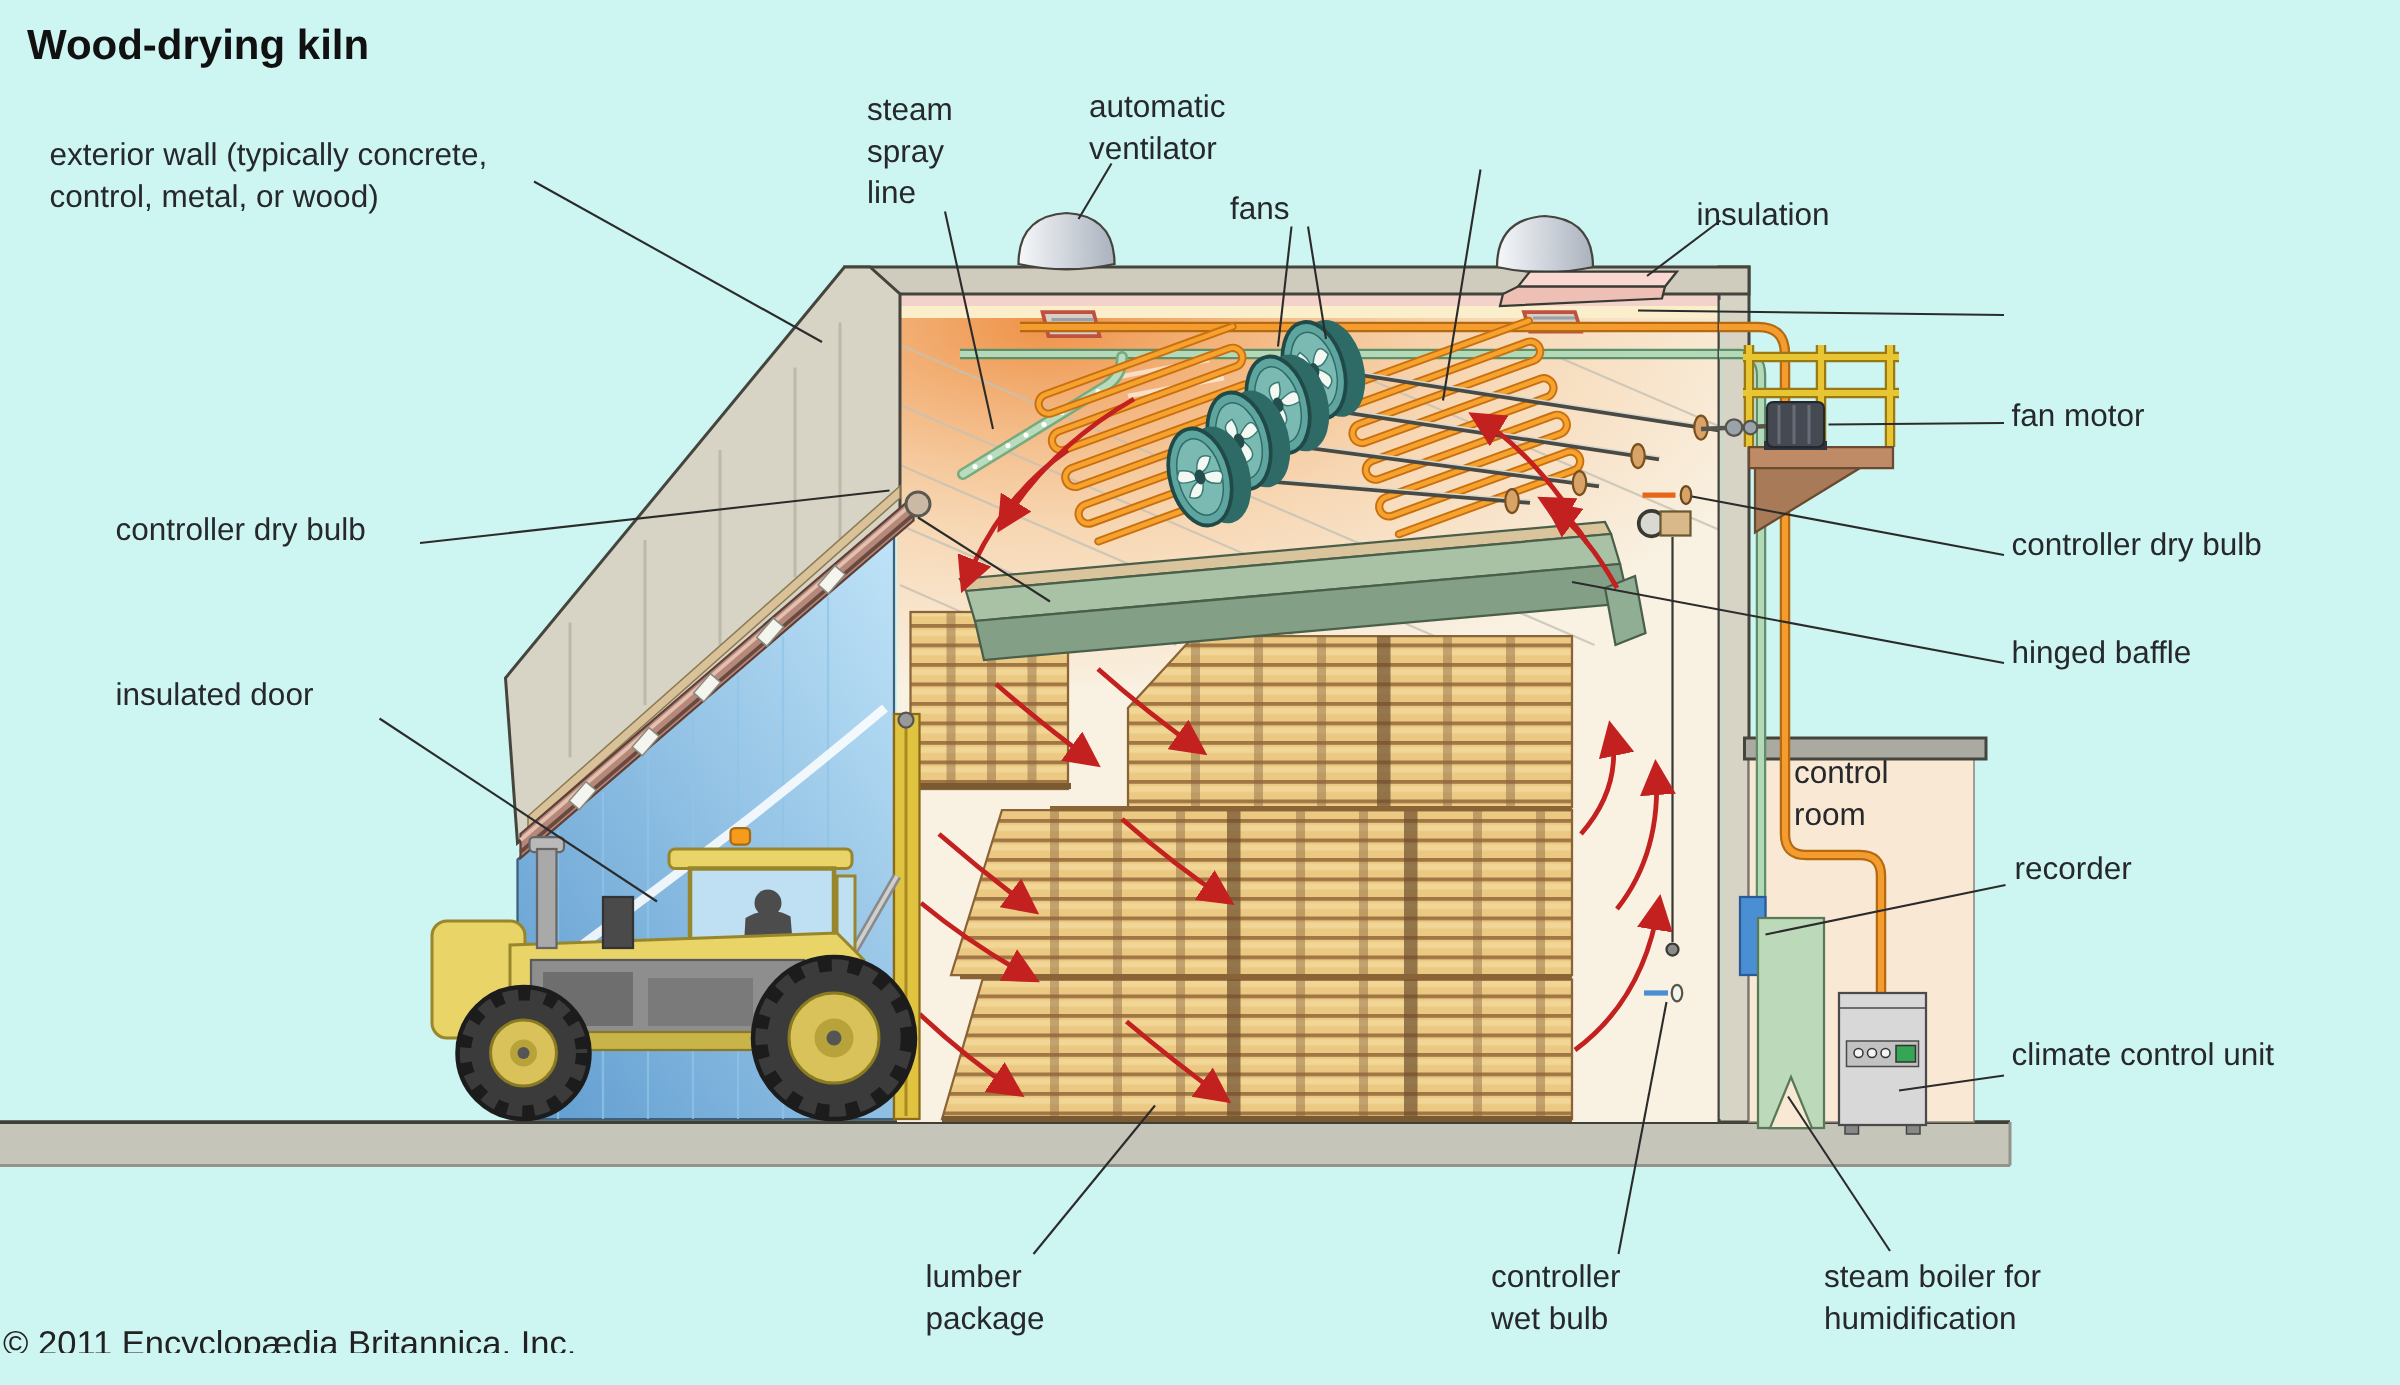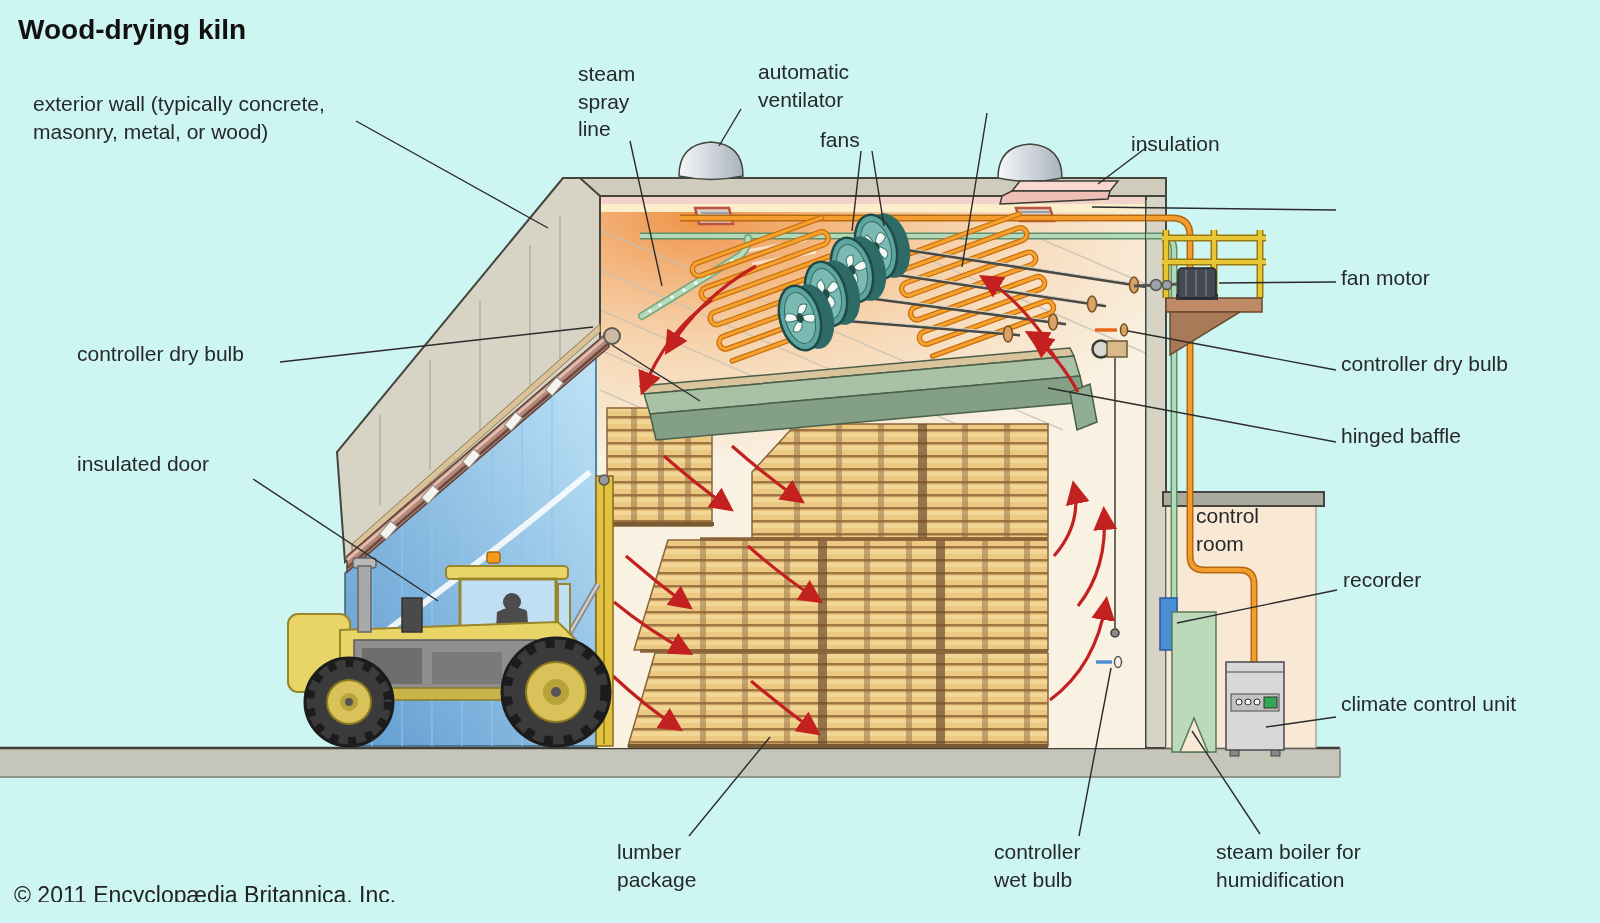--- a/index.html
+++ b/index.html
@@ -1,21 +1,21 @@
 <!DOCTYPE html>
 <html><head>
 <meta charset="utf-8">
 <style>
   html,body{margin:0;padding:0;background:#cdf5f2;}
   #stage{position:relative;width:1600px;height:902px;background:#cdf5f2;overflow:hidden;
          font-family:"Liberation Sans",sans-serif;}
   #stage svg{position:absolute;left:0;top:0;}
   .lbl{position:absolute;font-size:21px;line-height:1.32;color:#26282b;white-space:pre-line;}
   .title{position:absolute;left:18px;top:14px;font-size:28px;font-weight:bold;color:#111;}
-  .copyright{position:absolute;left:14px;top:882px;font-size:23px;color:#222;}
+  .copyright{position:absolute;left:2px;top:882px;font-size:23px;color:#222;}
 </style>
 </head>
 <body>
 
 <div id="stage">
 
 <svg width="1600" height="923" viewBox="0 0 1600 923">
   <defs>
     <linearGradient id="doorG" x1="0" y1="1" x2="1" y2="0">
       <stop offset="0" stop-color="#5f9cd0"></stop>
@@ -464,25 +464,25 @@
     <line x1="689" y1="836" x2="770" y2="737"></line>
     <line x1="1079" y1="836" x2="1111" y2="668"></line>
     <line x1="1260" y1="834" x2="1192" y2="731"></line>
     <line x1="1337" y1="590" x2="1177" y2="623"></line>
     <line x1="1336" y1="717" x2="1266" y2="727"></line>
   </g>
 </svg>
 
 <div class="title">Wood-drying kiln</div>
 <div class="lbl" style="left:33px;top:90px;">exterior wall (typically concrete,
-masonry, metal, or wood)</div>
+control, metal, or wood)</div>
 <div class="lbl" style="left:578px;top:60px;">steam
 spray
 line</div>
-<div class="lbl" style="left:726px;top:58px;margin-left:32px;">automatic
+<div class="lbl" style="left:726px;top:58px;">automatic
 ventilator</div>
 <div class="lbl" style="left:820px;top:126px;">fans</div>
 <div class="lbl" style="left:1131px;top:130px;">insulation</div>
 <div class="lbl" style="left:1341px;top:264px;">fan motor</div>
 <div class="lbl" style="left:1341px;top:350px;">controller dry bulb</div>
 <div class="lbl" style="left:1341px;top:422px;">hinged baffle</div>
 <div class="lbl" style="left:77px;top:340px;">controller dry bulb</div>
 <div class="lbl" style="left:77px;top:450px;">insulated door</div>
 <div class="lbl" style="left:1196px;top:502px;">control
 room</div>

